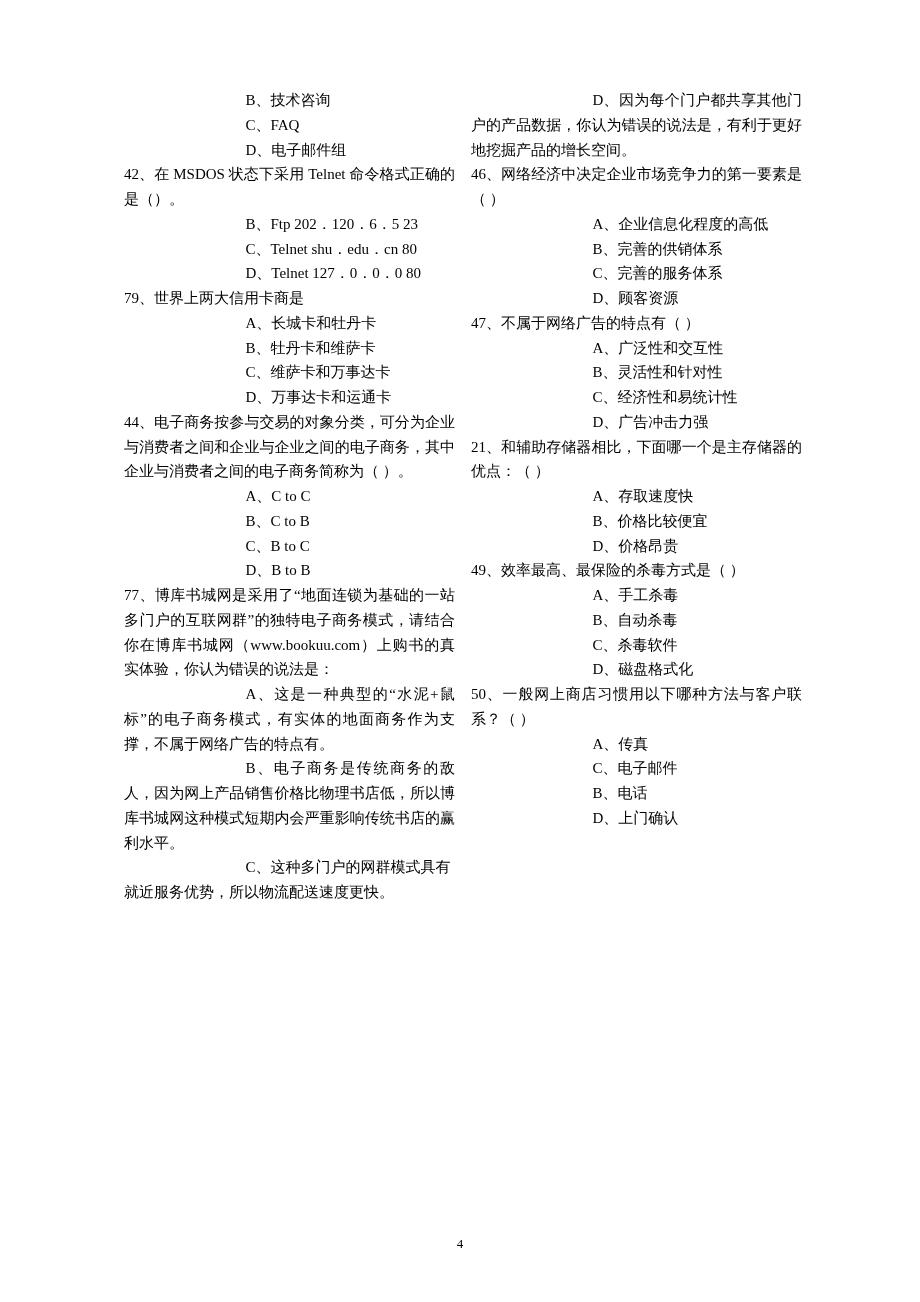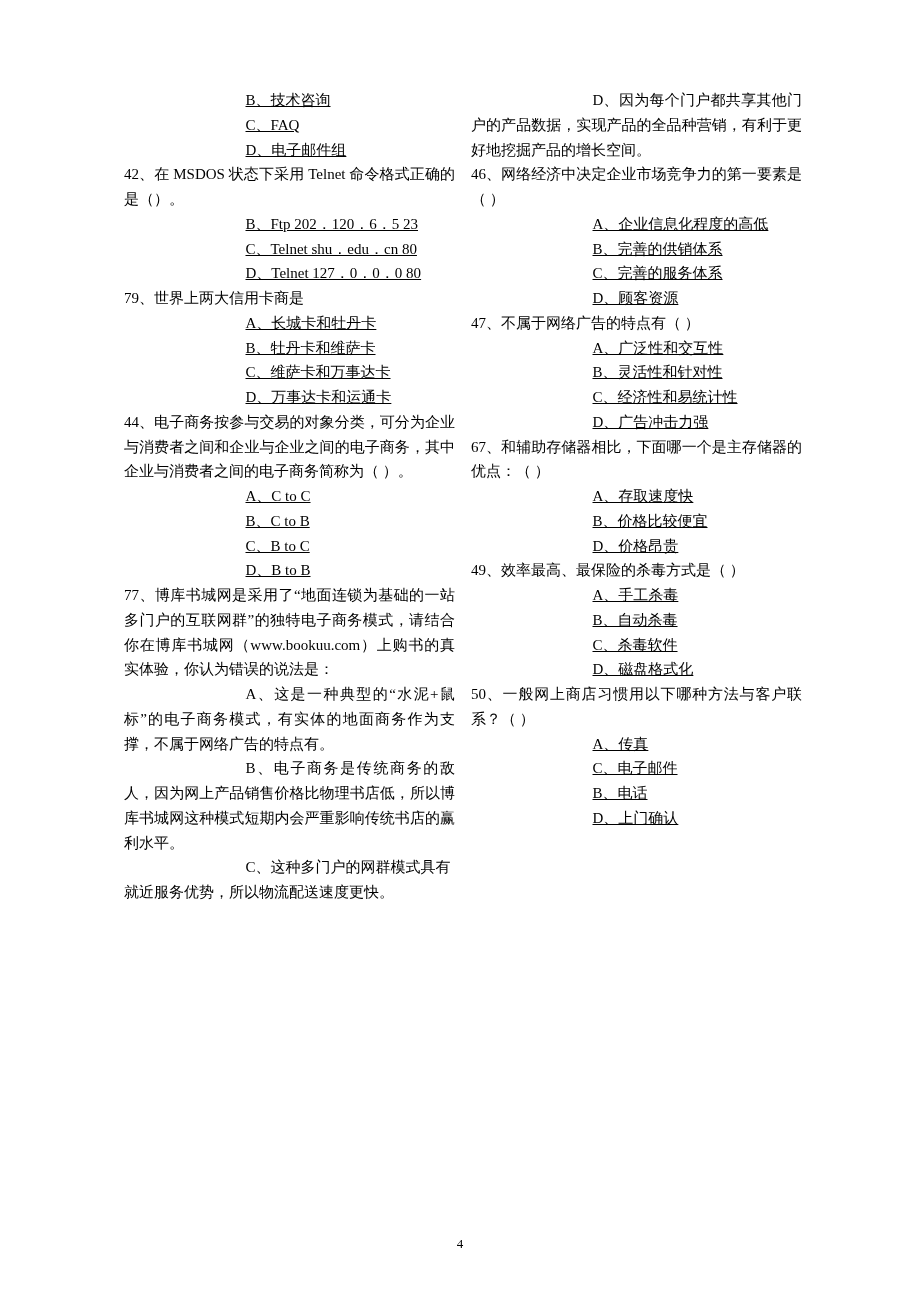--- a/index.html
+++ b/index.html
@@ -26,21 +26,20 @@
   }
   .columns p {
     margin: 0;
     text-align: justify;
     text-justify: inter-ideograph;
     break-inside: avoid-column;
   }
   .opt {
     padding-left: 8.1em;
     text-align: center;
-    text-decoration: underline;
   }
   .opt-long {
     text-indent: 8.1em;
     text-align: justify;
     text-justify: inter-ideograph;
   }
   .q {
     text-align: justify;
     text-justify: inter-ideograph;
   }
@@ -79,35 +78,35 @@
     <p class="opt">B、C to B</p>
     <p class="opt">C、B to C</p>
     <p class="opt">D、B to B</p>
 
     <p class="q">77、博库书城网是采用了“地面连锁为基础的一站多门户的互联网群”的独特电子商务模式，请结合你在博库书城网（www.bookuu.com）上购书的真实体验，你认为错误的说法是：</p>
     <p class="opt-long">A、这是一种典型的“水泥+鼠标”的电子商务模式，有实体的地面商务作为支撑，不属于网络广告的特点有。</p>
     <p class="opt-long">B、电子商务是传统商务的敌人，因为网上产品销售价格比物理书店低，所以博库书城网这种模式短期内会严重影响传统书店的赢利水平。</p>
     <p class="opt-long">C、这种多门户的网群模式具有</p>
 
     <p class="q">就近服务优势，所以物流配送速度更快。</p>
-    <p class="opt-long">D、因为每个门户都共享其他门户的产品数据，实现产品的全品种营销，有利于更好地挖掘产品的增长空间。</p>
+    <p class="opt-long">D、因为每个门户都共享其他门户的产品数据，你认为错误的说法是，有利于更好地挖掘产品的增长空间。</p>
 
     <p class="q">46、网络经济中决定企业市场竞争力的第一要素是（ ）</p>
     <p class="opt">A、企业信息化程度的高低</p>
     <p class="opt">B、完善的供销体系</p>
     <p class="opt">C、完善的服务体系</p>
     <p class="opt">D、顾客资源</p>
 
     <p class="q">47、不属于网络广告的特点有（ ）</p>
     <p class="opt">A、广泛性和交互性</p>
     <p class="opt">B、灵活性和针对性</p>
     <p class="opt">C、经济性和易统计性</p>
     <p class="opt">D、广告冲击力强</p>
 
-    <p class="q">67、和辅助存储器相比，下面哪一个是主存储器的优点：（ ）</p>
+    <p class="q">21、和辅助存储器相比，下面哪一个是主存储器的优点：（ ）</p>
     <p class="opt">A、存取速度快</p>
     <p class="opt">B、价格比较便宜</p>
     <p class="opt">D、价格昂贵</p>
 
     <p class="q">49、效率最高、最保险的杀毒方式是（ ）</p>
     <p class="opt">A、手工杀毒</p>
     <p class="opt">B、自动杀毒</p>
     <p class="opt">C、杀毒软件</p>
     <p class="opt">D、磁盘格式化</p>
 

